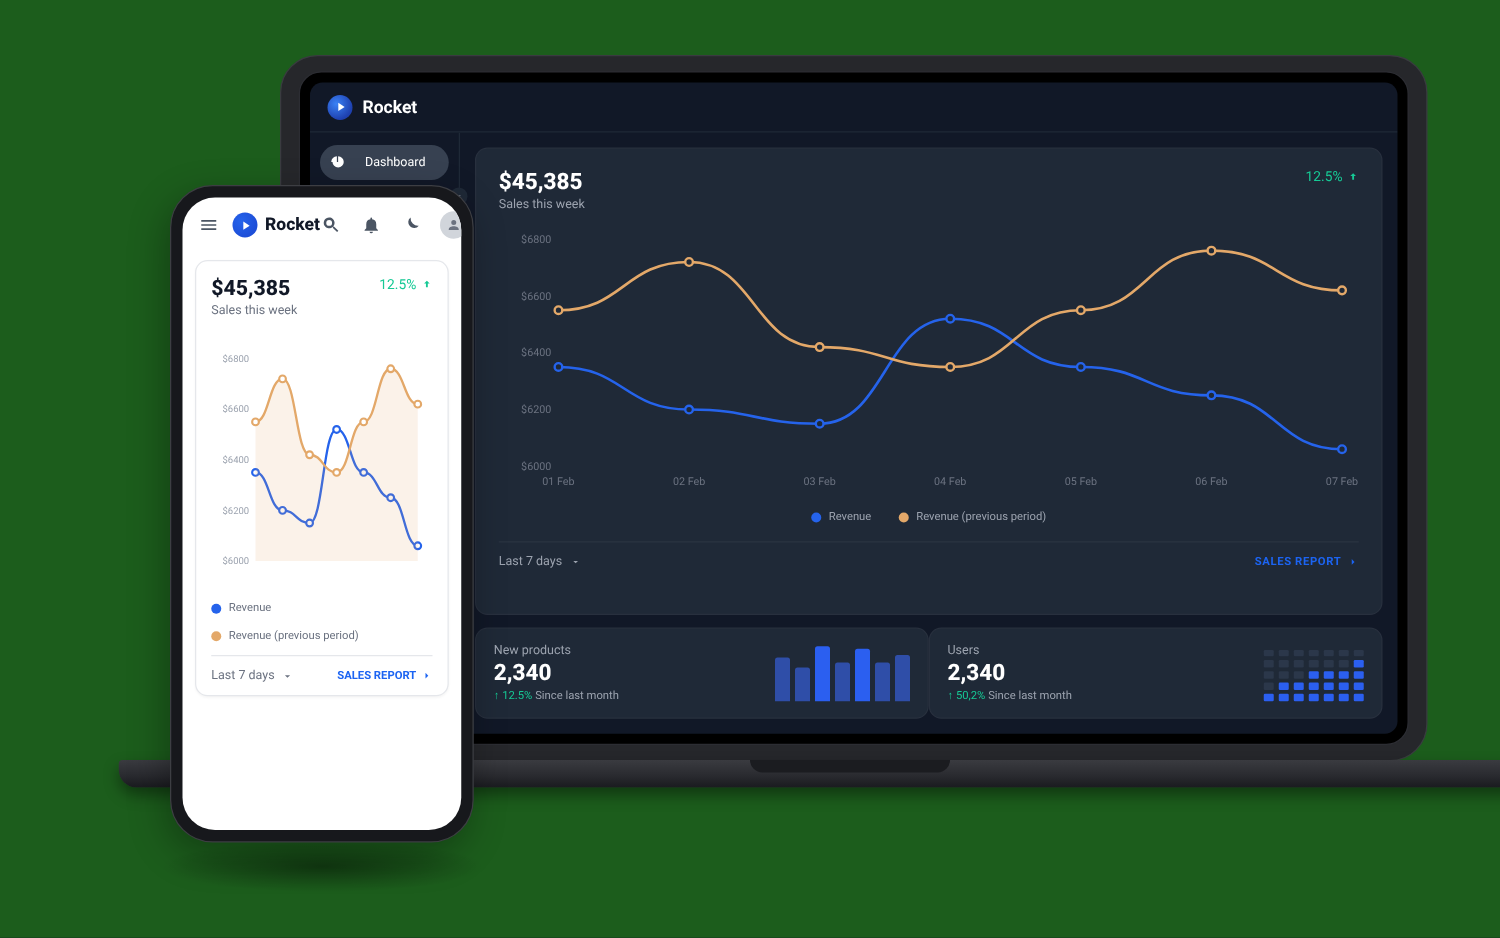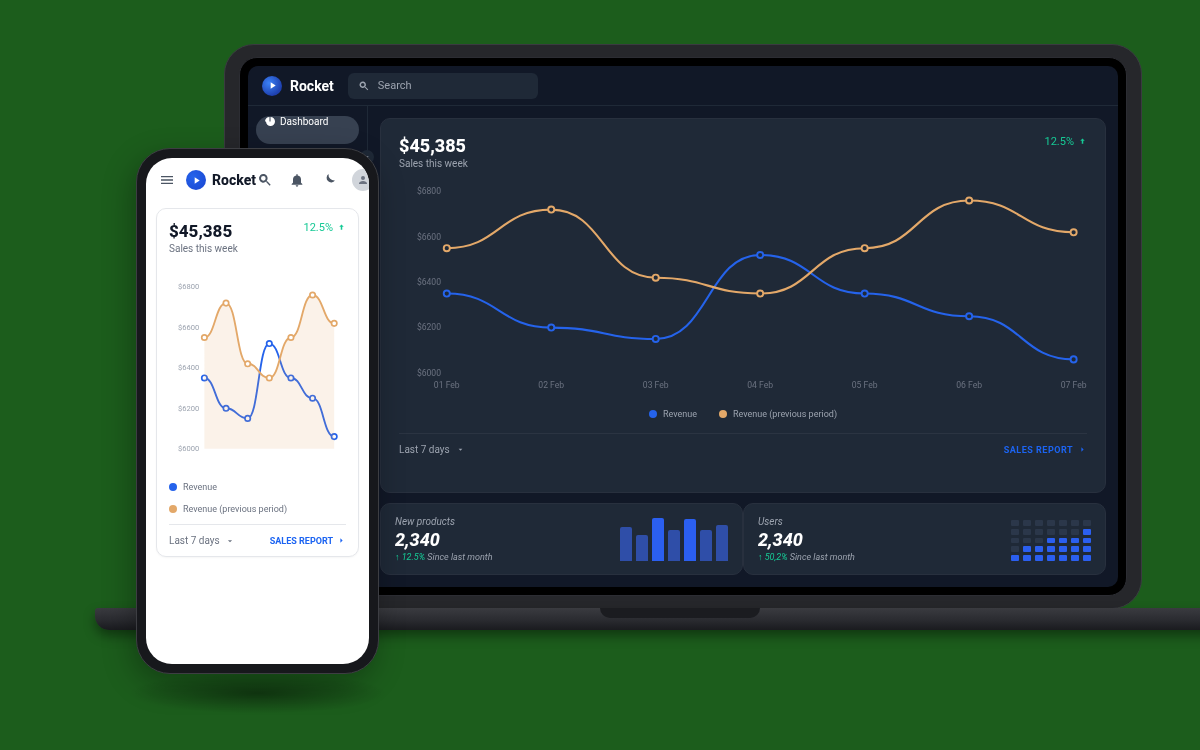--- a/index.html
+++ b/index.html
@@ -30,21 +30,21 @@
 
 .titlebar{display:flex;align-items:center;height:40px;padding:0 14px;border-bottom:1px solid #1f2937;gap:14px;}
 .brand{display:flex;align-items:center;gap:8px;font-weight:700;font-size:14px;color:#fff;}
 .brand .logo{width:20px;height:20px;border-radius:50%;background:radial-gradient(circle at 35% 35%,#3b82f6 0%,#1e40af 70%);display:flex;align-items:center;justify-content:center;}
 .brand .logo svg{width:11px;height:11px;fill:#fff;}
 .search{flex:0 0 190px;display:flex;align-items:center;gap:8px;background:#1f2937;height:26px;border-radius:6px;padding:0 10px;color:var(--muted);font-size:11px;}
 .search svg{width:12px;height:12px;fill:var(--muted);}
 
 .body{display:flex;flex:1;overflow:hidden;}
 .sidebar{width:120px;padding:10px 8px;border-right:1px solid #1f2937;display:flex;flex-direction:column;gap:4px;position:relative;}
-.side-item{display:flex;gap:4px;height:28px;padding:0 8px;border-radius:14px;font-size:10px;color:#d1d5db;cursor:pointer;}
+.side-item{display:flex;align-items:center;gap:16px;height:28px;padding:0 8px;border-radius:14px;font-size:10px;color:#d1d5db;cursor:pointer;}
 .side-item.active{background:#374151;color:#fff;}
 .side-item svg{width:12px;height:12px;fill:#9ca3af;}
 .side-item.active svg{fill:#fff;}
 .side-collapse{position:absolute;right:-7px;top:44px;width:14px;height:14px;border-radius:50%;background:#1f2937;display:flex;align-items:center;justify-content:center;cursor:pointer;}
 .side-collapse svg{width:8px;height:8px;fill:#9ca3af;}
 
 .main{flex:1;display:flex;flex-direction:column;padding:12px;gap:10px;overflow:hidden;}
 .chart-card{background:var(--panel);border-radius:10px;padding:16px 18px 10px 18px;display:flex;flex-direction:column;gap:8px;flex:1;border:1px solid #28303e;}
 .chart-head{display:flex;align-items:flex-start;justify-content:space-between;}
 .chart-head .k{font-size:18px;font-weight:800;color:#fff;}
@@ -54,21 +54,21 @@
 
 .chart-svg{width:100%;height:220px;}
 .legend{display:flex;gap:22px;align-items:center;justify-content:center;font-size:9px;color:var(--muted);margin-top:4px;}
 .lg{display:flex;align-items:center;gap:6px;}
 .dot{width:8px;height:8px;border-radius:50%;}
 .chart-foot{display:flex;align-items:center;justify-content:space-between;padding-top:10px;border-top:1px solid #2b3442;margin-top:6px;}
 .range-sel{display:flex;align-items:center;gap:6px;font-size:10px;color:var(--muted);cursor:pointer;}
 .range-sel svg,.report-link svg{width:9px;height:9px;fill:currentColor;}
 .report-link{color:var(--accent-link);font-size:9px;font-weight:700;letter-spacing:.5px;display:flex;align-items:center;gap:5px;cursor:pointer;}
 
-.kcards{display:flex;font-style:italic;}
+.kcards{display:flex;}
 .kcard{flex:1;background:var(--panel);border-radius:10px;padding:12px 14px;border:1px solid #28303e;display:flex;align-items:center;justify-content:space-between;gap:8px;}
 .kcard .tt{font-size:10px;color:var(--muted);}
 .kcard .vv{font-size:18px;font-weight:800;color:#fff;margin:2px 0;}
 .kcard .sb{font-size:9px;color:var(--muted);}
 .kcard .sb .g{color:var(--green);}
 .kcard .spark{display:flex;align-items:flex-end;gap:4px;height:44px;}
 .kcard .spark .br{width:12px;background:#2f4ea8;border-radius:2px 2px 0 0;}
 .kcard .spark .br.hi{background:#2b5ff0;}
 .kcard .spark .seg{width:8px;height:44px;display:flex;flex-direction:column-reverse;gap:3px;}
 .kcard .spark .seg .f{background:#2b5ff0;border-radius:1px;}
@@ -118,26 +118,20 @@
       <div class="app">
 
         <div class="titlebar">
           <div class="brand">
             <span class="logo">
                 <svg viewBox="0 0 24 24">
                   <path d="M8 5v14l11-7z"></path>
                 </svg>
               </span>
             <span>Rocket</span>
-          </div>
-          <div class="search">
-            <svg viewBox="0 0 24 24">
-                <path d="M15.5 14h-.8l-.3-.3a6.5 6.5 0 10-.7.7l.3.3v.8l5 5 1.5-1.5-5-5zM6 9.5A3.5 3.5 0 119.5 13 3.5 3.5 0 016 9.5z"></path>
-              </svg>
-            <span>Search</span>
           </div>
         </div>
 
         <div class="body">
           <div class="sidebar">
             <div class="side-item active">
               <svg viewBox="0 0 24 24">
                   <path d="M11 2v9H2a9 9 0 019-9zm2 0a9 9 0 019 9 9 9 0 01-9 9 9 9 0 01-9-9h9z"></path>
                 </svg>
               <span>Dashboard</span>

